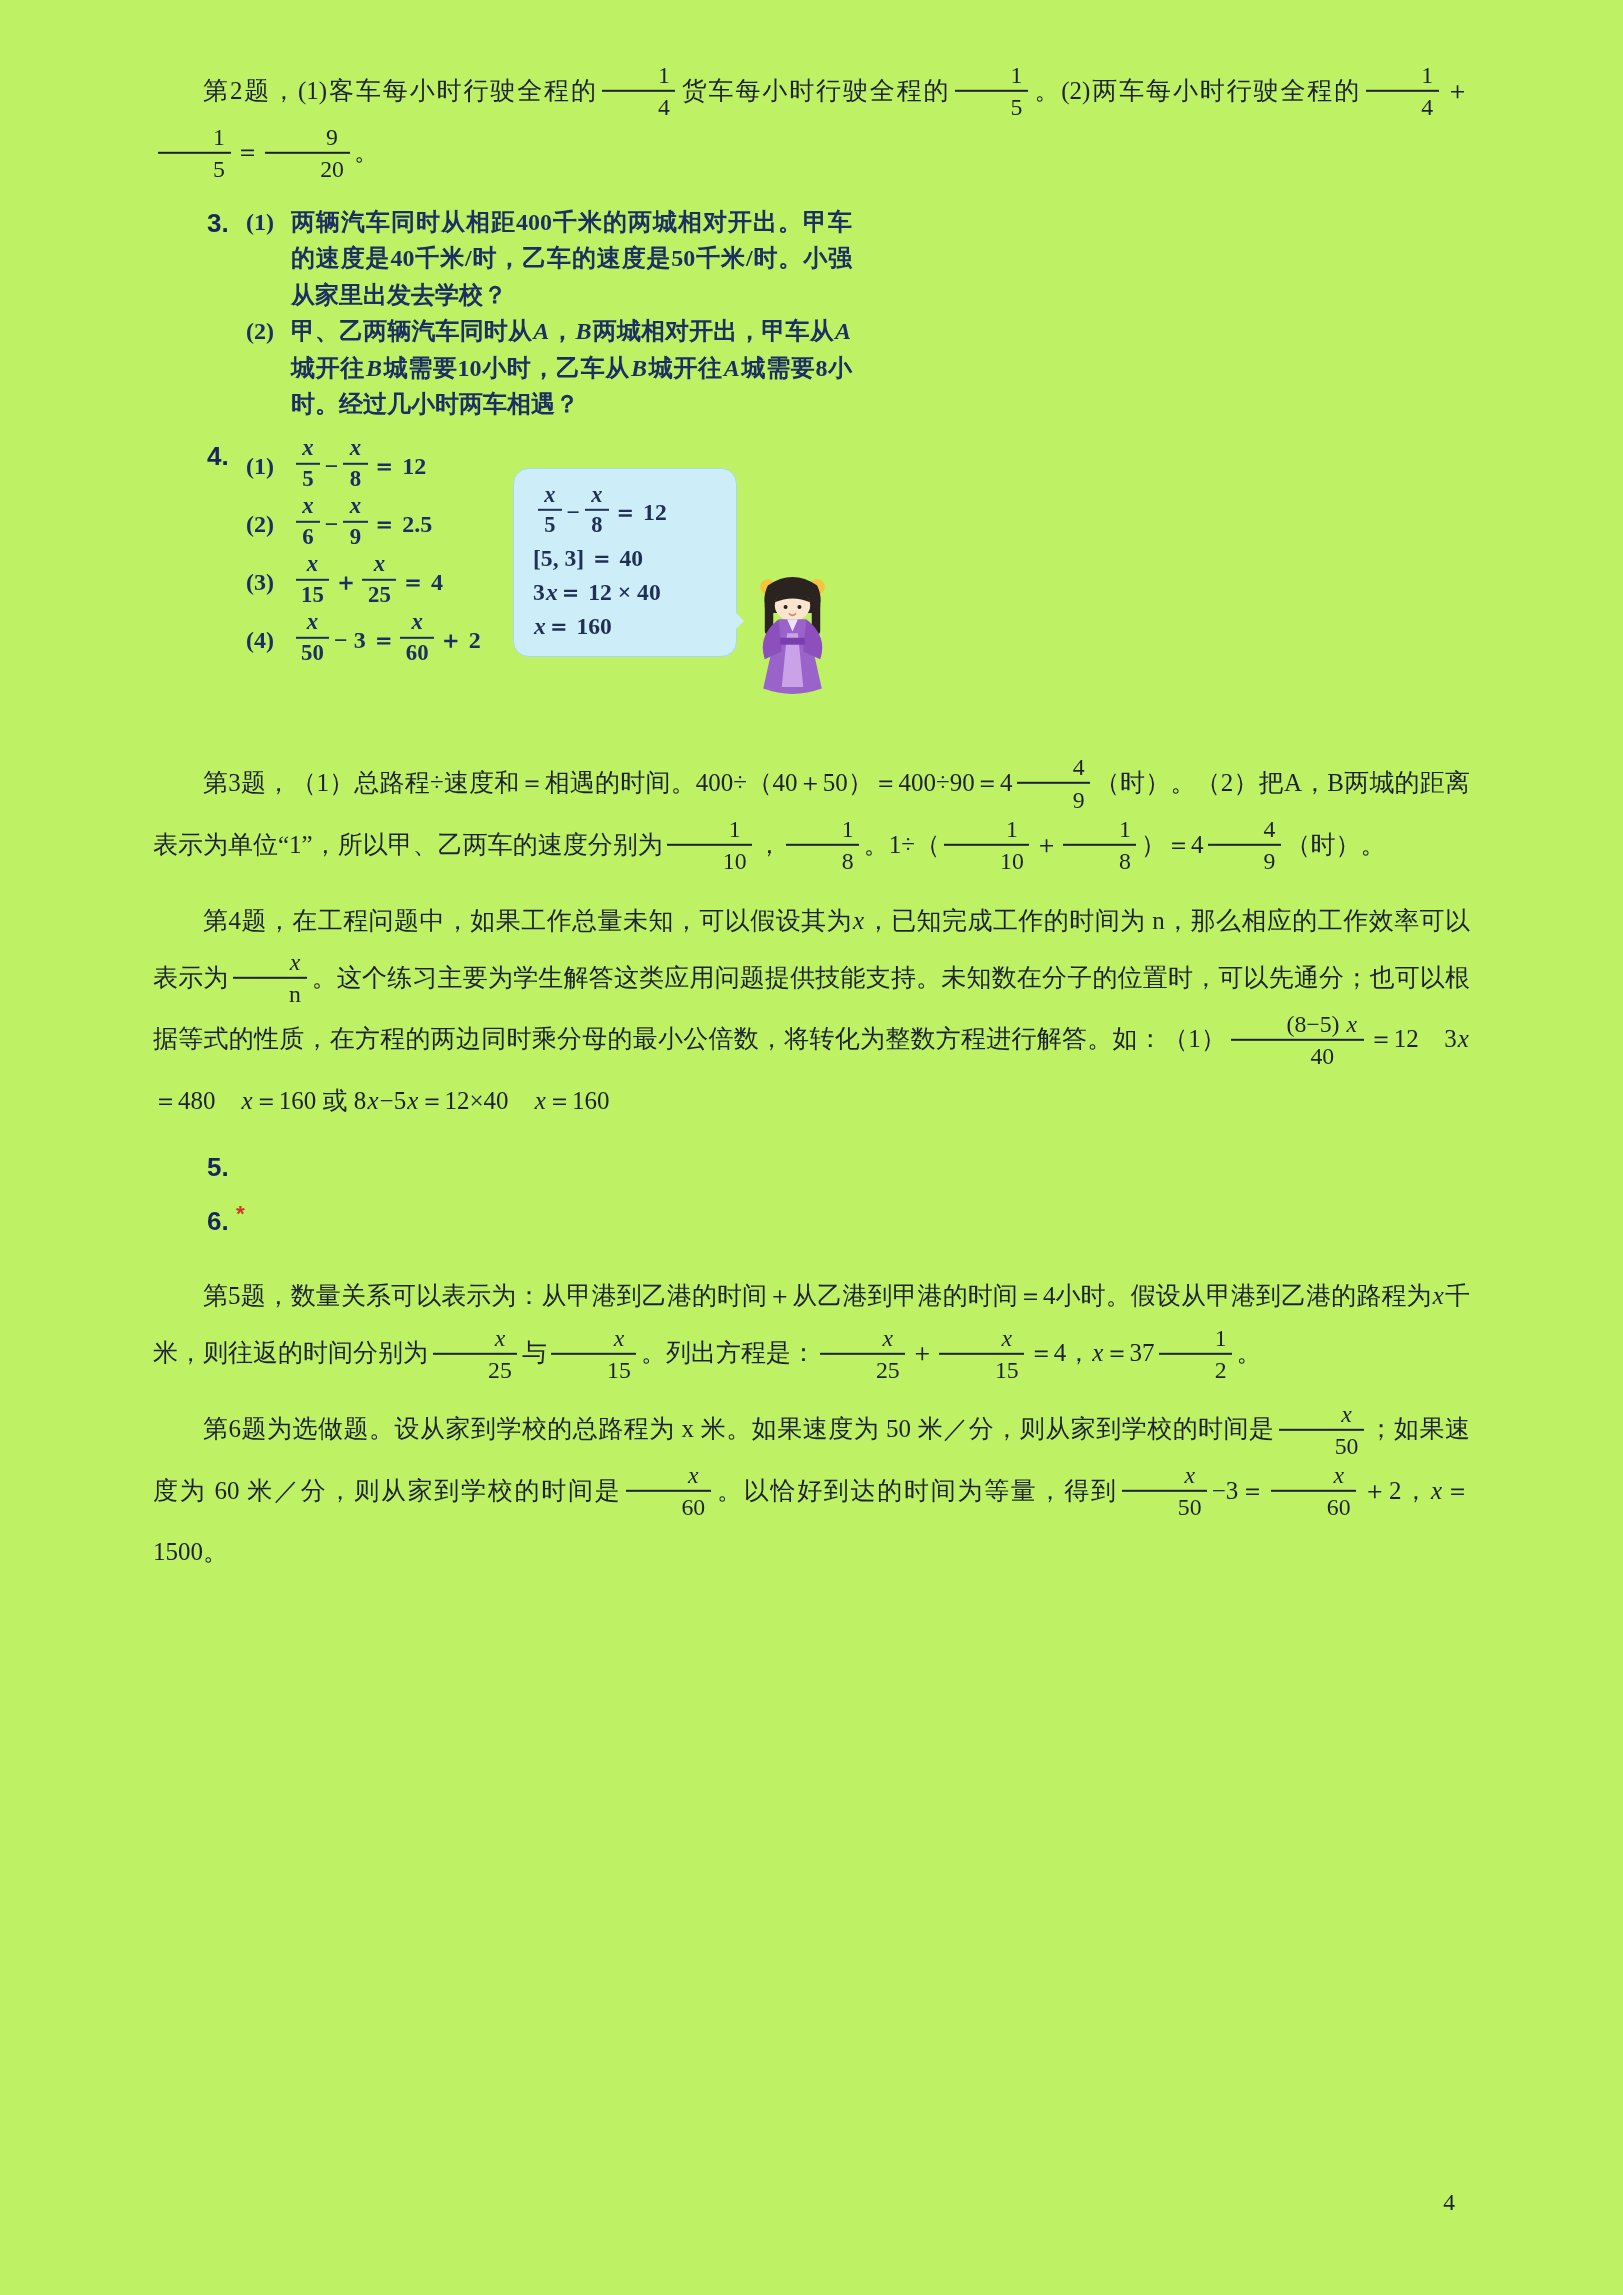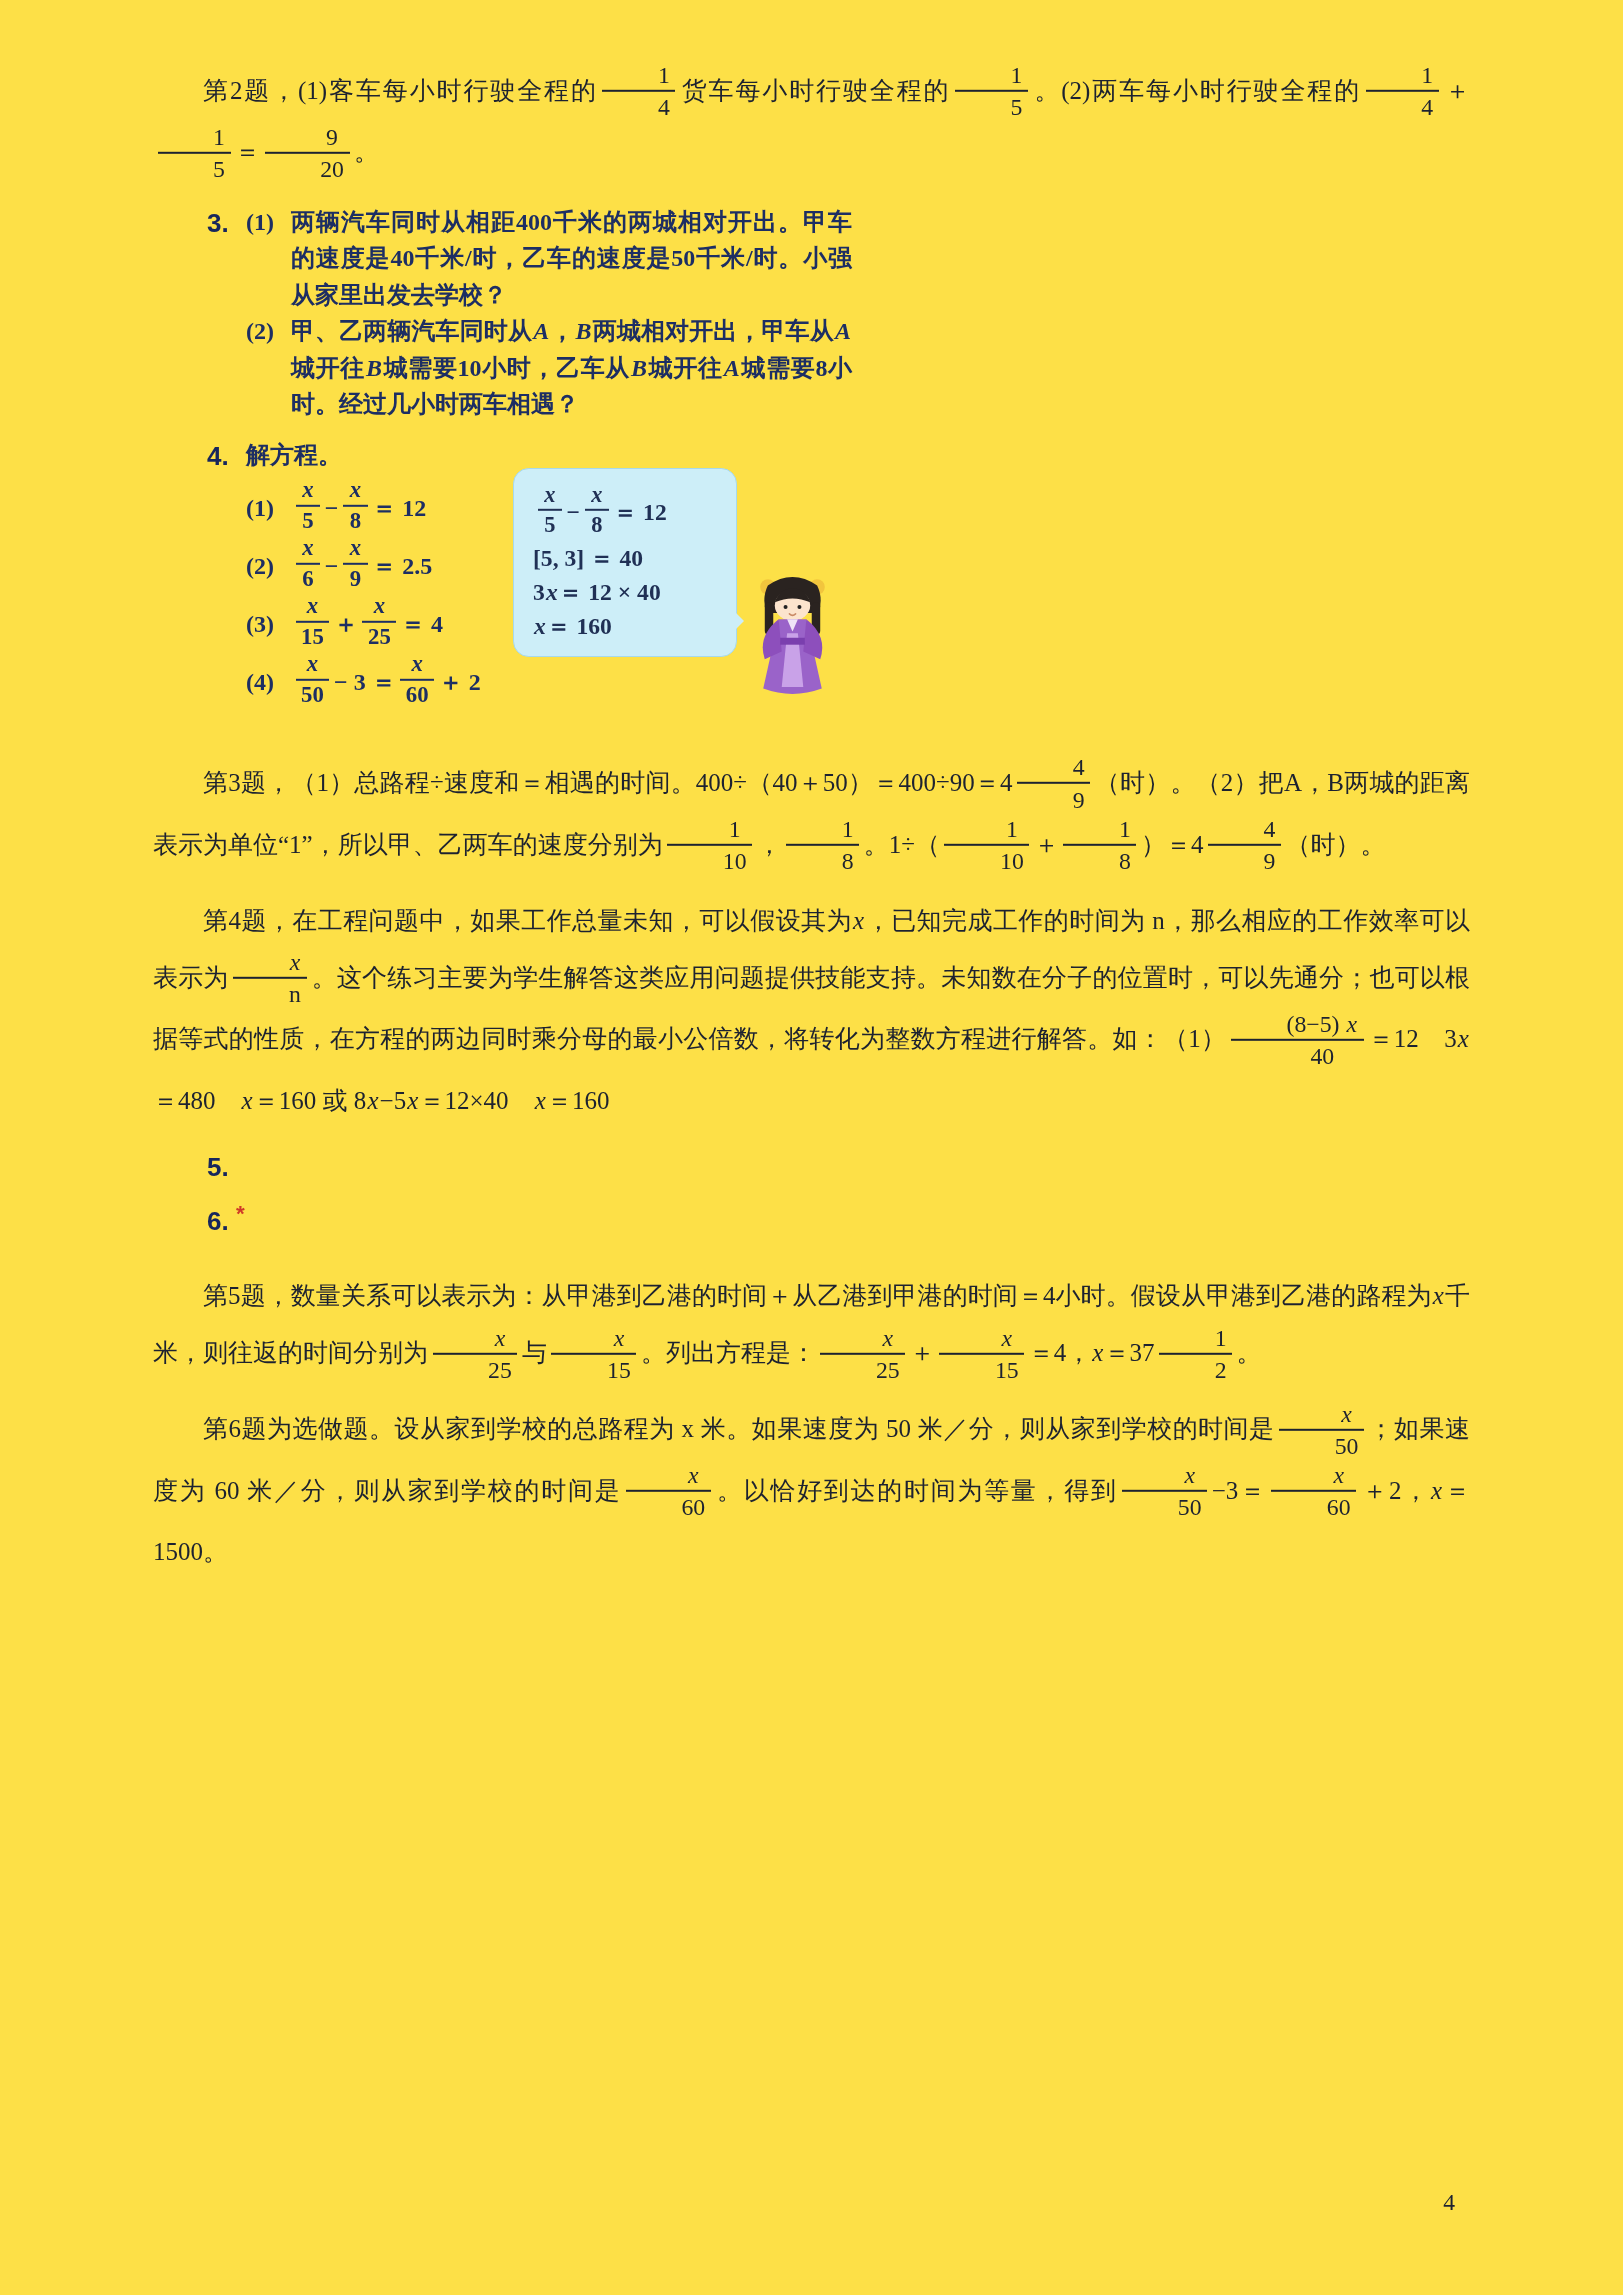--- a/index.html
+++ b/index.html
@@ -2,21 +2,21 @@
 <html style="font-size:9px"><head>
 <meta charset="utf-8">
 <style>
   * { box-sizing: border-box; }
   html,body { margin:0; padding:0; background:#e8e8e8; }
   .page {
     position: relative;
     width: 1623px;
     height: 2295px;
     margin: 0 auto;
-    background: #fde047;
+    background: #bef264;
     font-family: "Liberation Serif", "DejaVu Serif", serif;
     color: #1d2230;
     overflow: hidden;
   }
   .content { padding: 62px 153px 0 153px; }
 
   
   p.ans {
     font-size: 25px;
     line-height: 2.3;
@@ -144,21 +144,20 @@
           <div class="pitem">
             <span class="plabel">(2)</span>
             <span class="ptext">甲、乙两辆汽车同时从<span class="var">A</span>，<span class="var">B</span>两城相对开出，甲车从<span class="var">A</span>城开往<span class="var">B</span>城需要10小时，乙车从<span class="var">B</span>城开往<span class="var">A</span>城需要8小时。经过几小时两车相遇？</span>
           </div>
         </div>
       </div>
 
       <div class="prob q4wrap">
         <span class="pnum">4.</span>
         <div class="pitems">
-          <div class="q4title">解方程。</div>
           <div class="eqrow">
             <span class="plabel">(1)</span>
             <span class="eq"><span class="frac">
                   <span class="nu"><span class="var">x</span></span>
                   <span class="de">5</span>
                 </span> − <span class="frac">
                   <span class="nu"><span class="var">x</span></span>
                   <span class="de">8</span>
                 </span> ＝ 12</span>
           </div>

